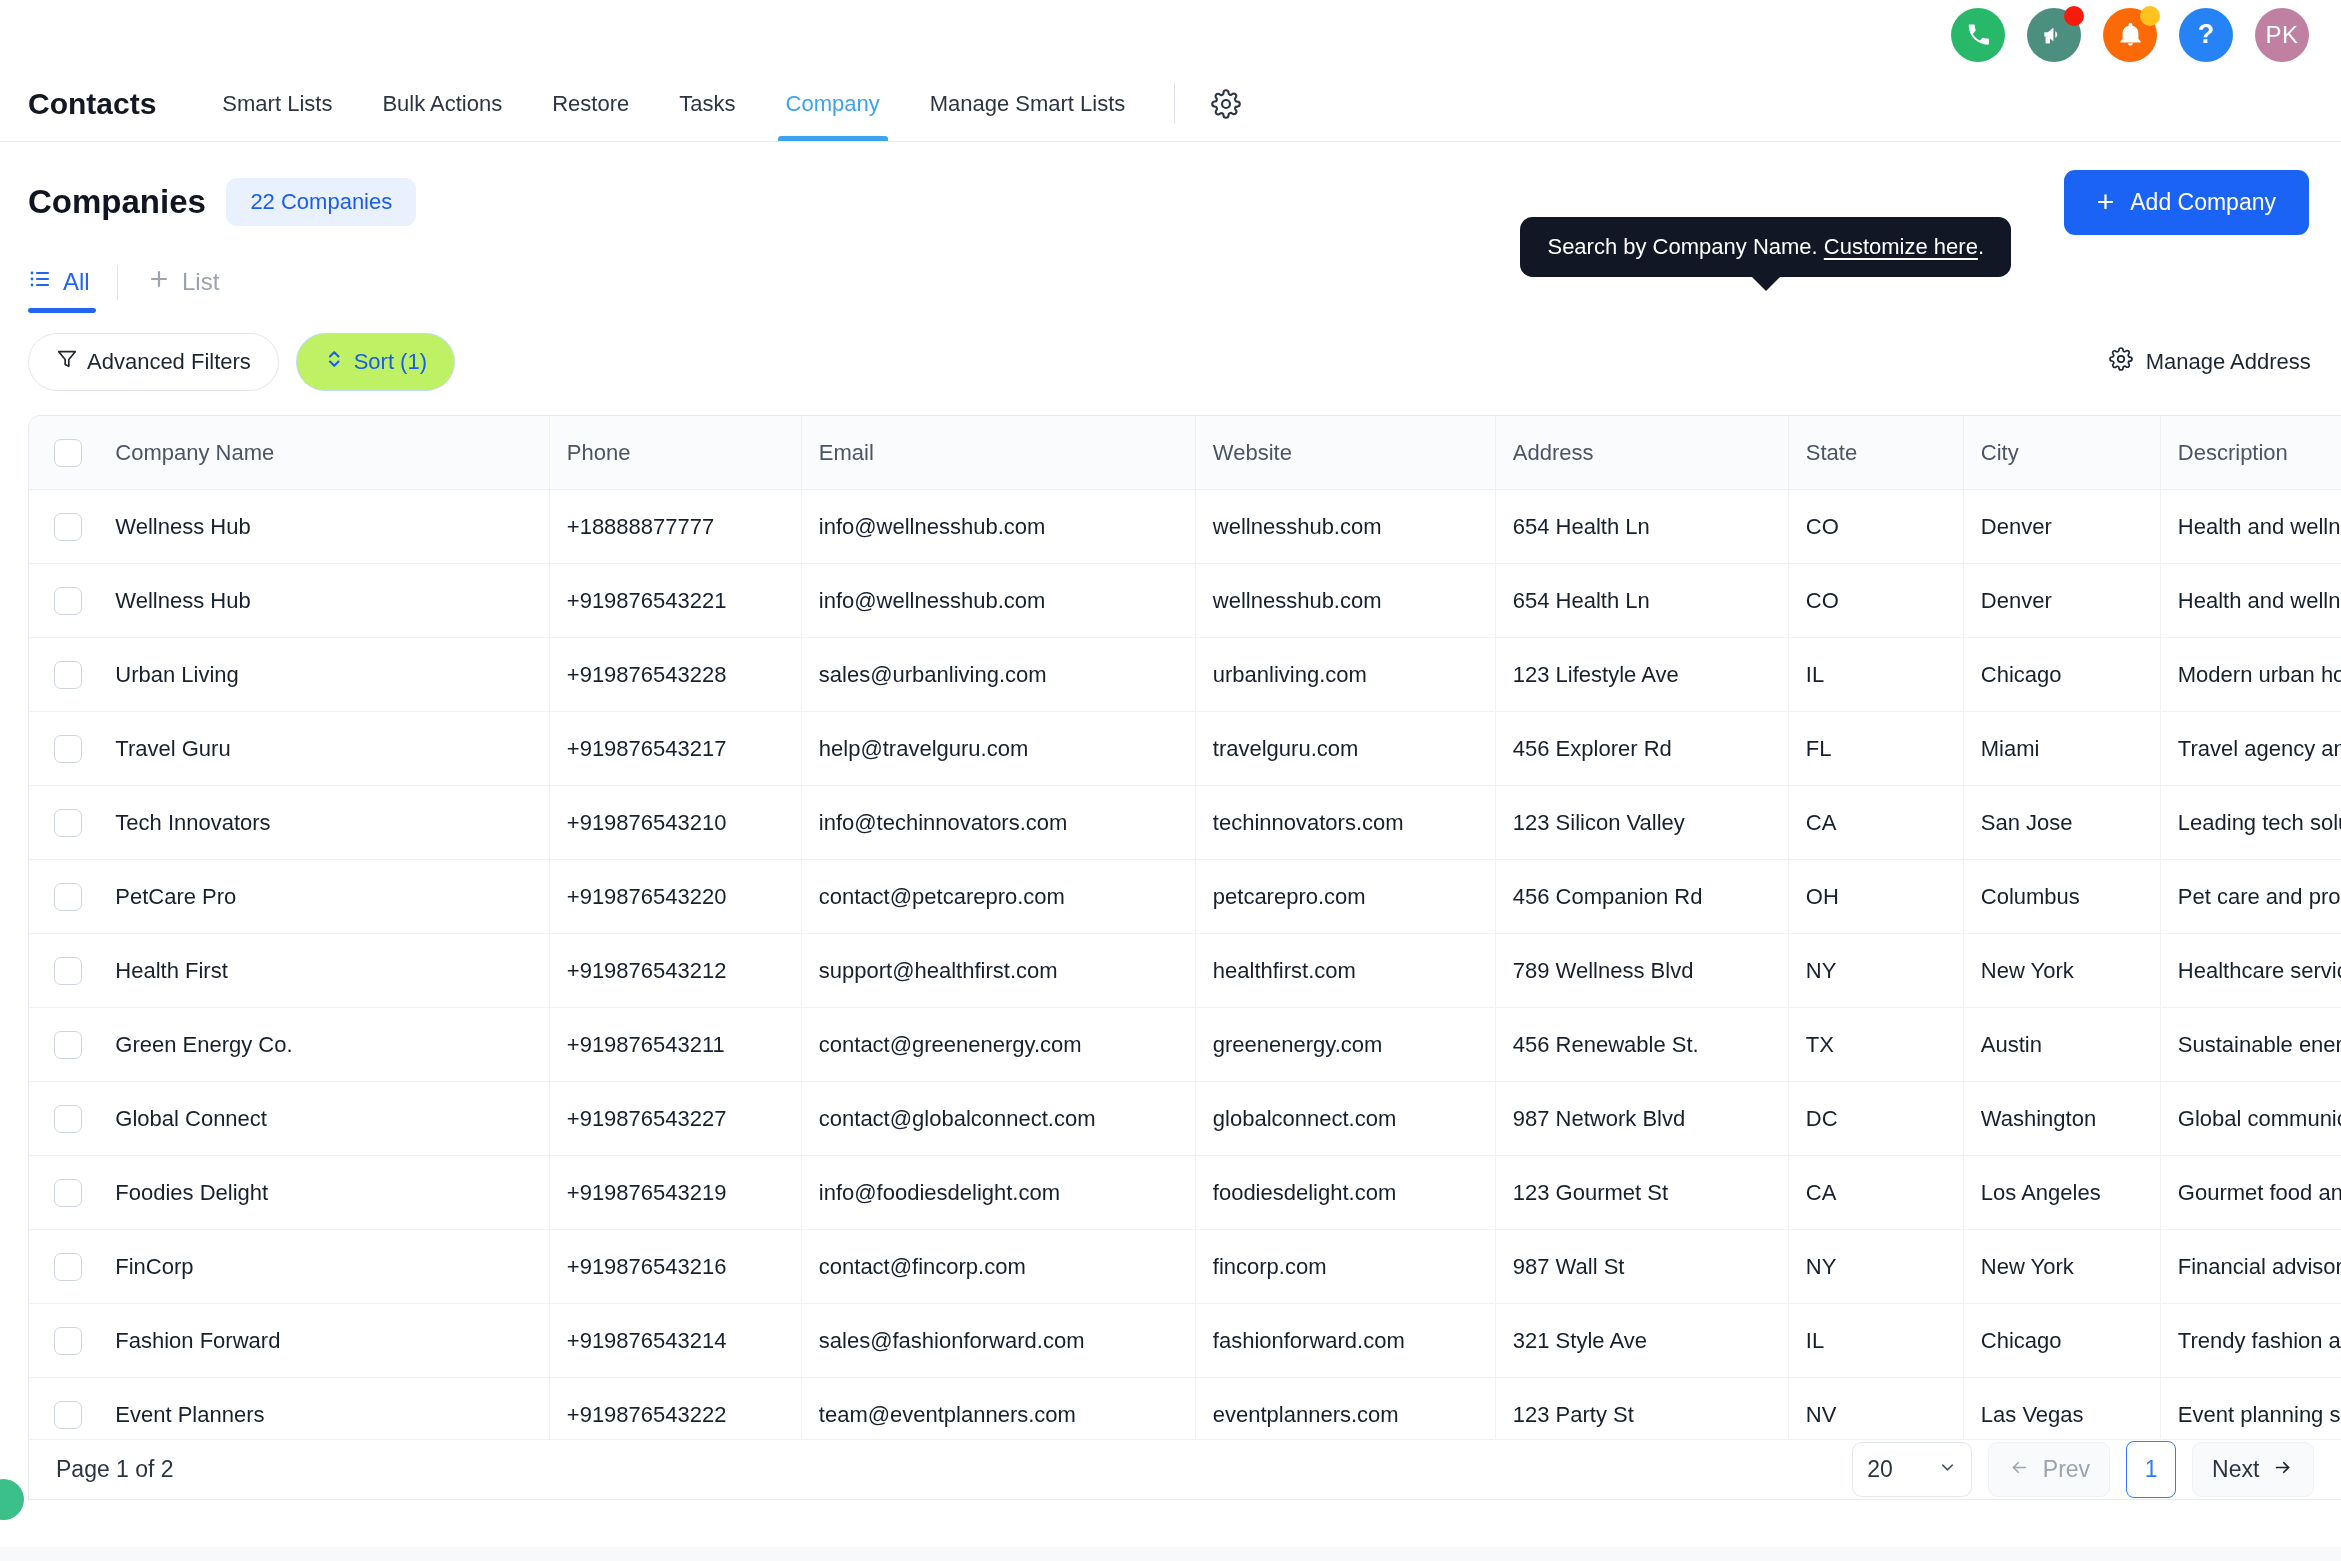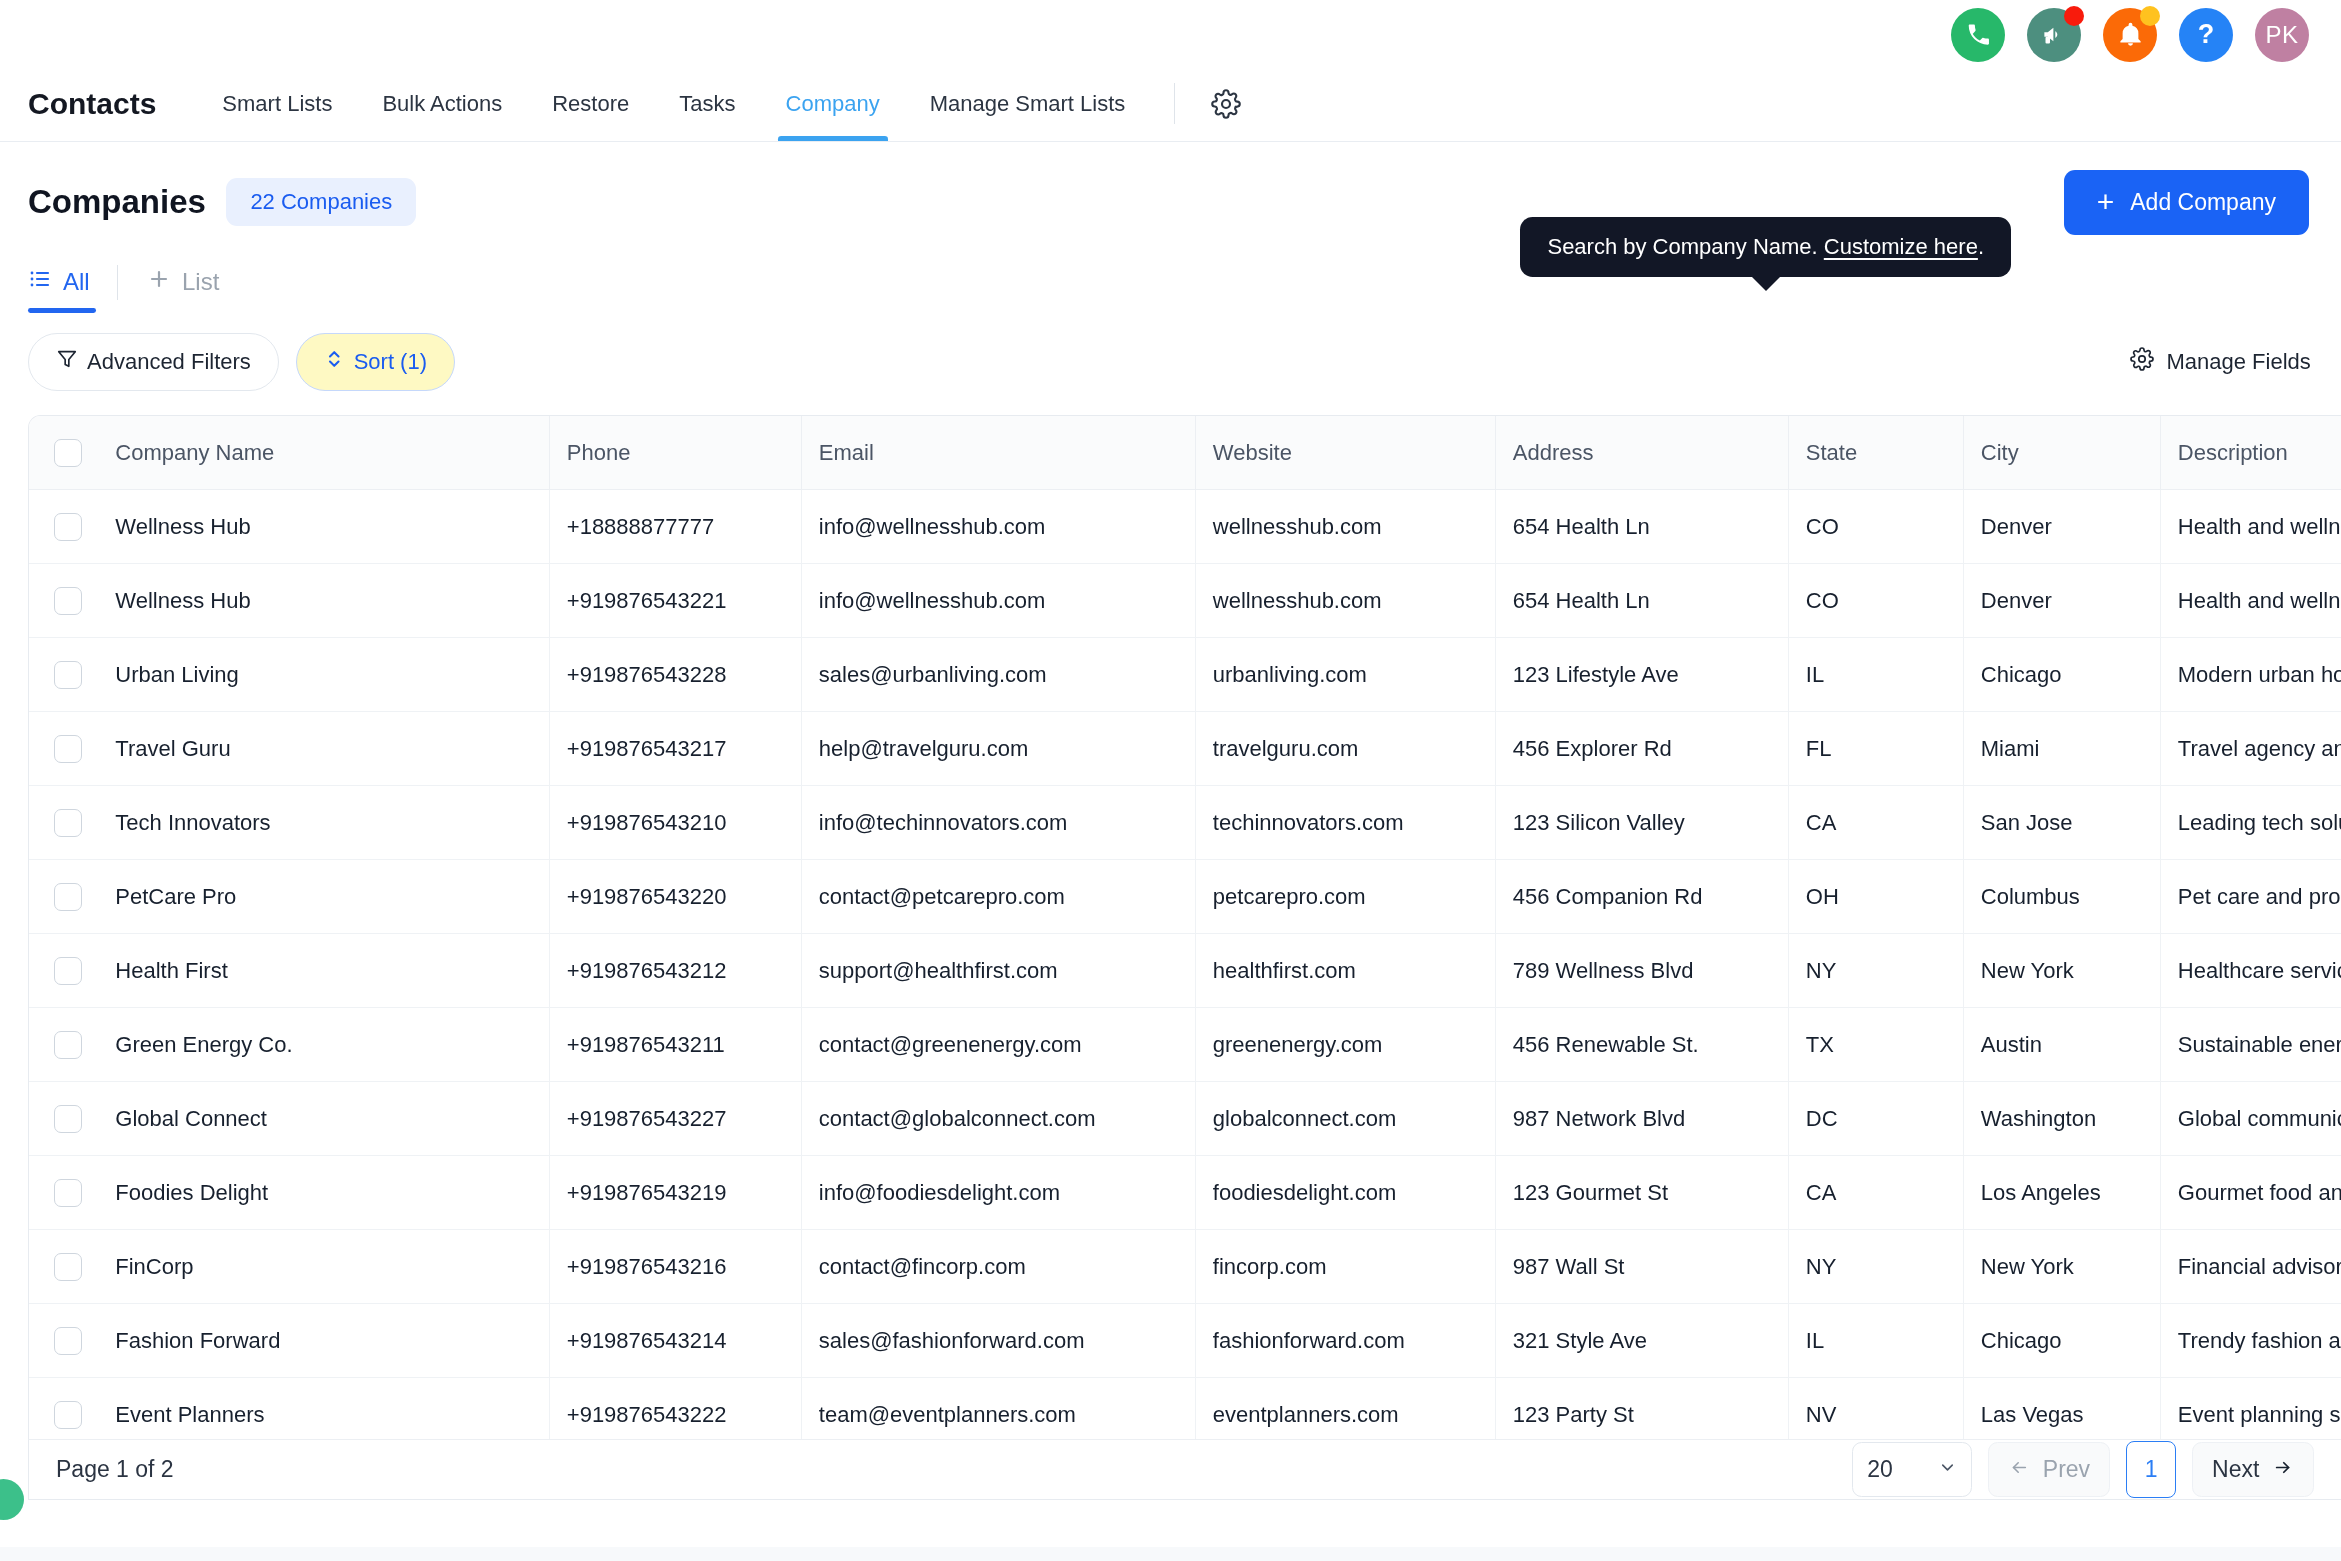--- a/index.html
+++ b/index.html
@@ -115,21 +115,21 @@
   .btn-pill {
     display:flex; align-items:center; gap:9px;
     border-radius: 35px; padding: 14px 27px;
     font-size: 22px; cursor:pointer; white-space: nowrap;
   }
   .btn-adv {
     background:#fff; border:1.6px solid #e3e8ee; color:#1d2532;
     margin-right: 17.3px;
   }
   .btn-sort {
-    background:#fef9c3; border:1.6px solid #c5d8fb; color:#1a5cf0;
+    background:#bef264; border:1.6px solid #c5d8fb; color:#1a5cf0;
   }
   .spacer { flex:1; }
   .search-box {
     display:flex; align-items:center; gap:16px;
     width: 363px; height: 60px;
     border:1.6px solid #e3e8ee; border-radius: 11px;
     background:#fff; padding: 0 19px; margin-right: 20.5px;
   }
   .search-box input {
     border:none; outline:none; font-size: 22px;
@@ -350,21 +350,21 @@
   </div>
 
 
   <div class="manage-fields">
     <span>
       <svg width="24" height="24" viewBox="0 0 24 24" fill="none" stroke="#1d2532" stroke-width="1.7">
         <circle cx="12" cy="12" r="3.2"></circle>
         <path d="M19.4 15a1.6 1.6 0 0 0 .33 1.76l.06.06a2 2 0 1 1-2.83 2.83l-.06-.06A1.6 1.6 0 0 0 15 19.4a1.6 1.6 0 0 0-1 1.47V21a2 2 0 1 1-4 0v-.09A1.6 1.6 0 0 0 9 19.4a1.6 1.6 0 0 0-1.76.33l-.06.06a2 2 0 1 1-2.83-2.83l.06-.06A1.6 1.6 0 0 0 4.6 15a1.6 1.6 0 0 0-1.47-1H3a2 2 0 1 1 0-4h.09A1.6 1.6 0 0 0 4.6 9a1.6 1.6 0 0 0-.33-1.76l-.06-.06a2 2 0 1 1 2.83-2.83l.06.06A1.6 1.6 0 0 0 9 4.6h.08A1.6 1.6 0 0 0 10 3.13V3a2 2 0 1 1 4 0v.09A1.6 1.6 0 0 0 15 4.6a1.6 1.6 0 0 0 1.76-.33l.06-.06a2 2 0 1 1 2.83 2.83l-.06.06A1.6 1.6 0 0 0 19.4 9v.08a1.6 1.6 0 0 0 1.47 1H21a2 2 0 1 1 0 4h-.09a1.6 1.6 0 0 0-1.47 1z"></path>
       </svg>
     </span>
-    <span>Manage Fields</span>
+    <span>Manage Address</span>
   </div>
 </div>
 
 <div class="table-wrap">
   <table>
     <thead>
       <tr>
         <th class="cb">
           <span class="cbx"></span>
         </th>

